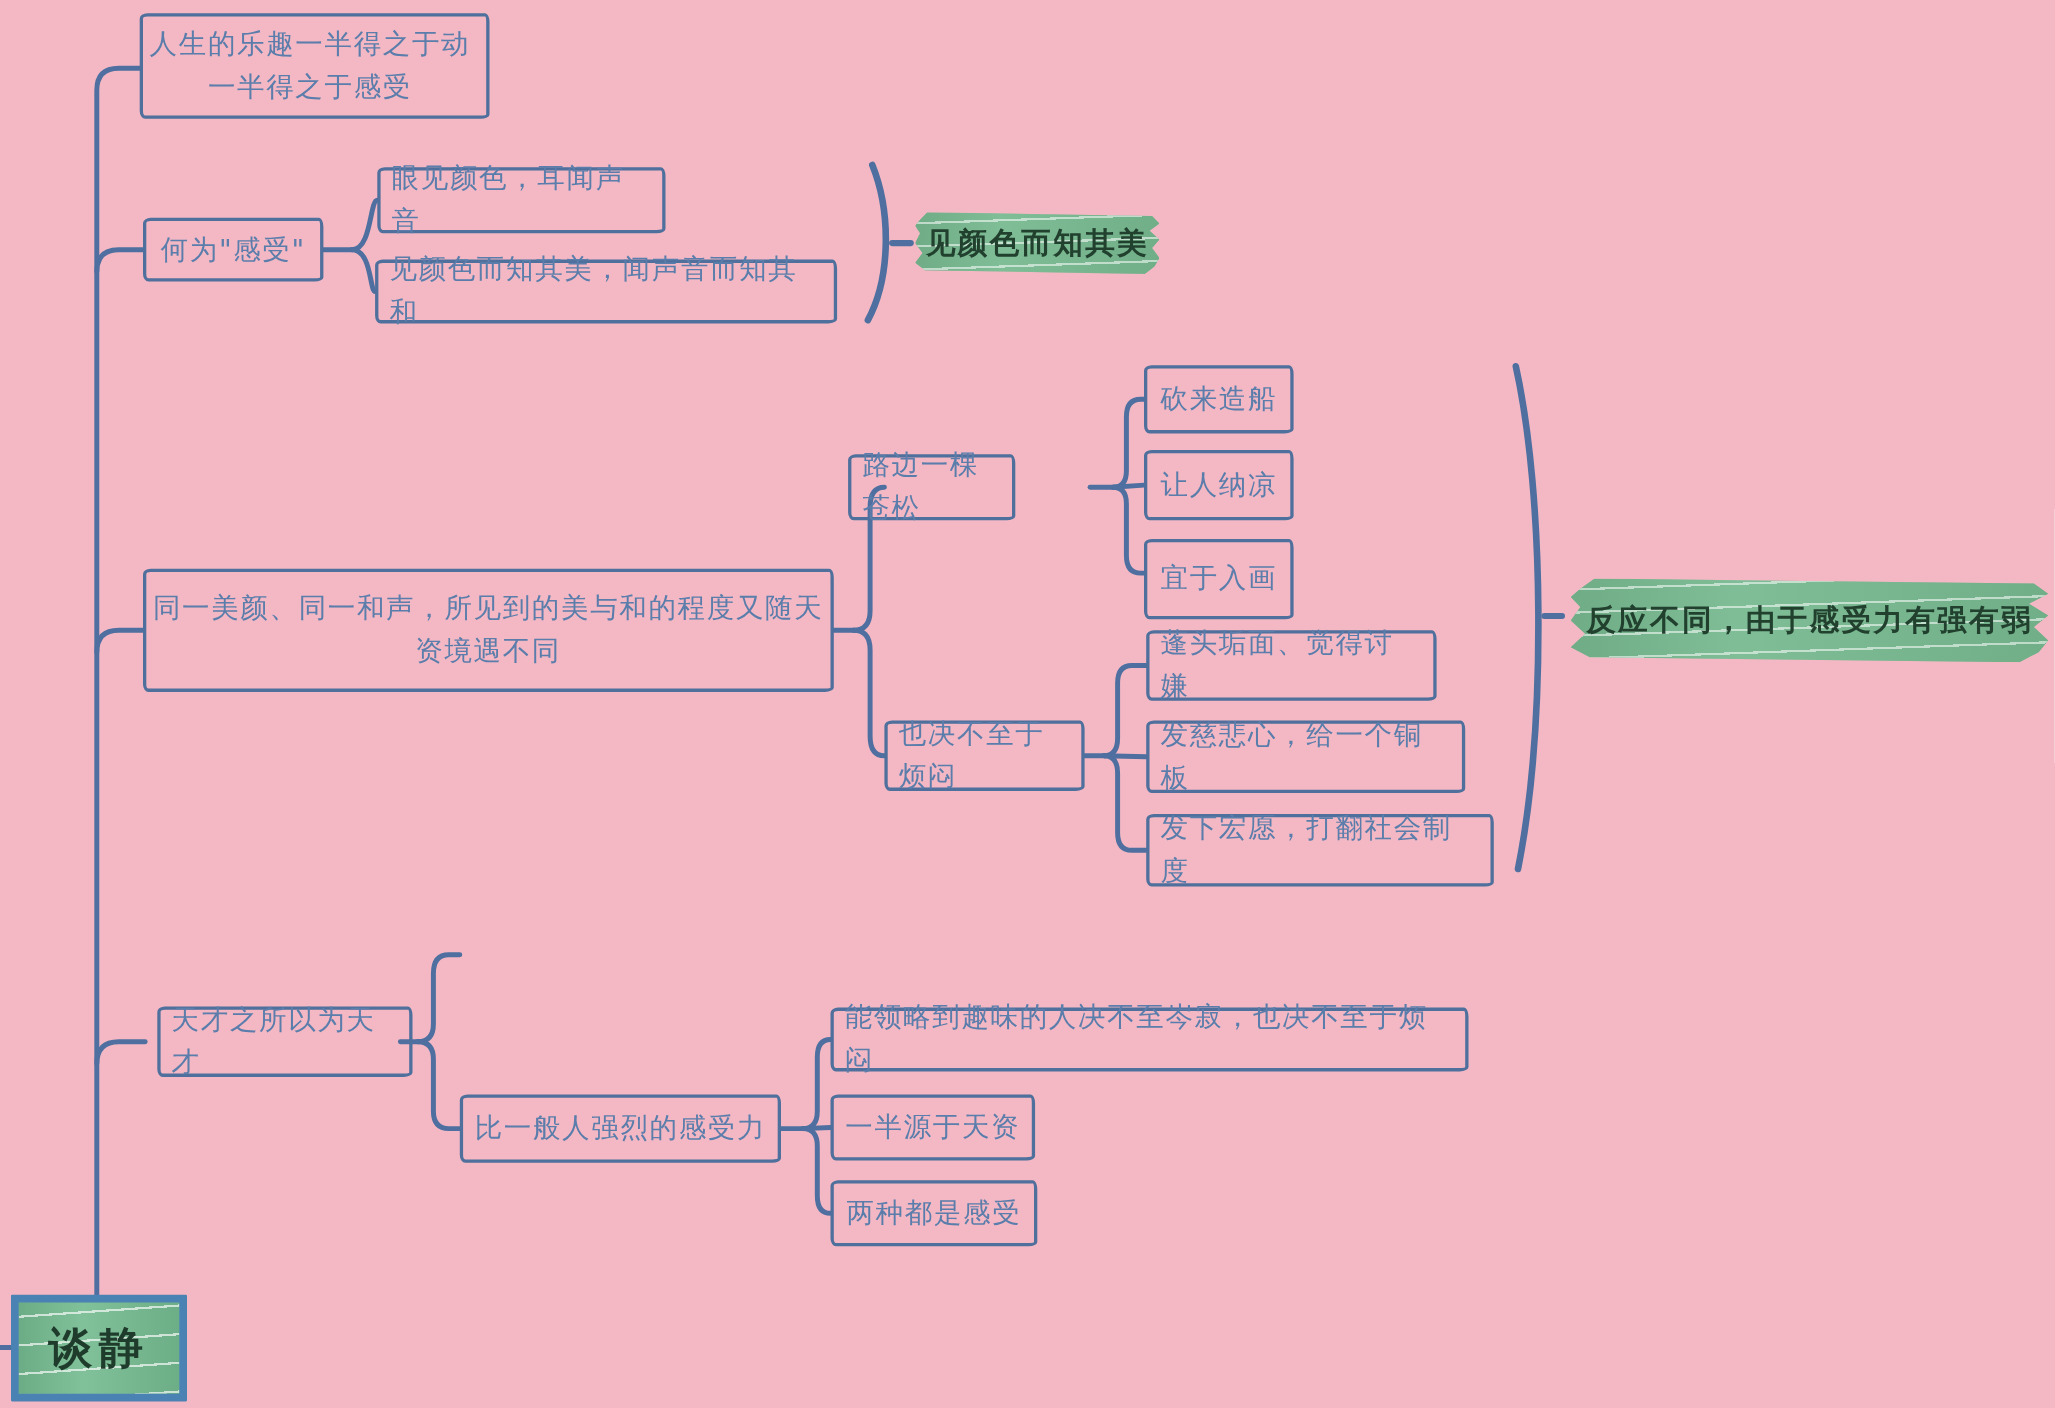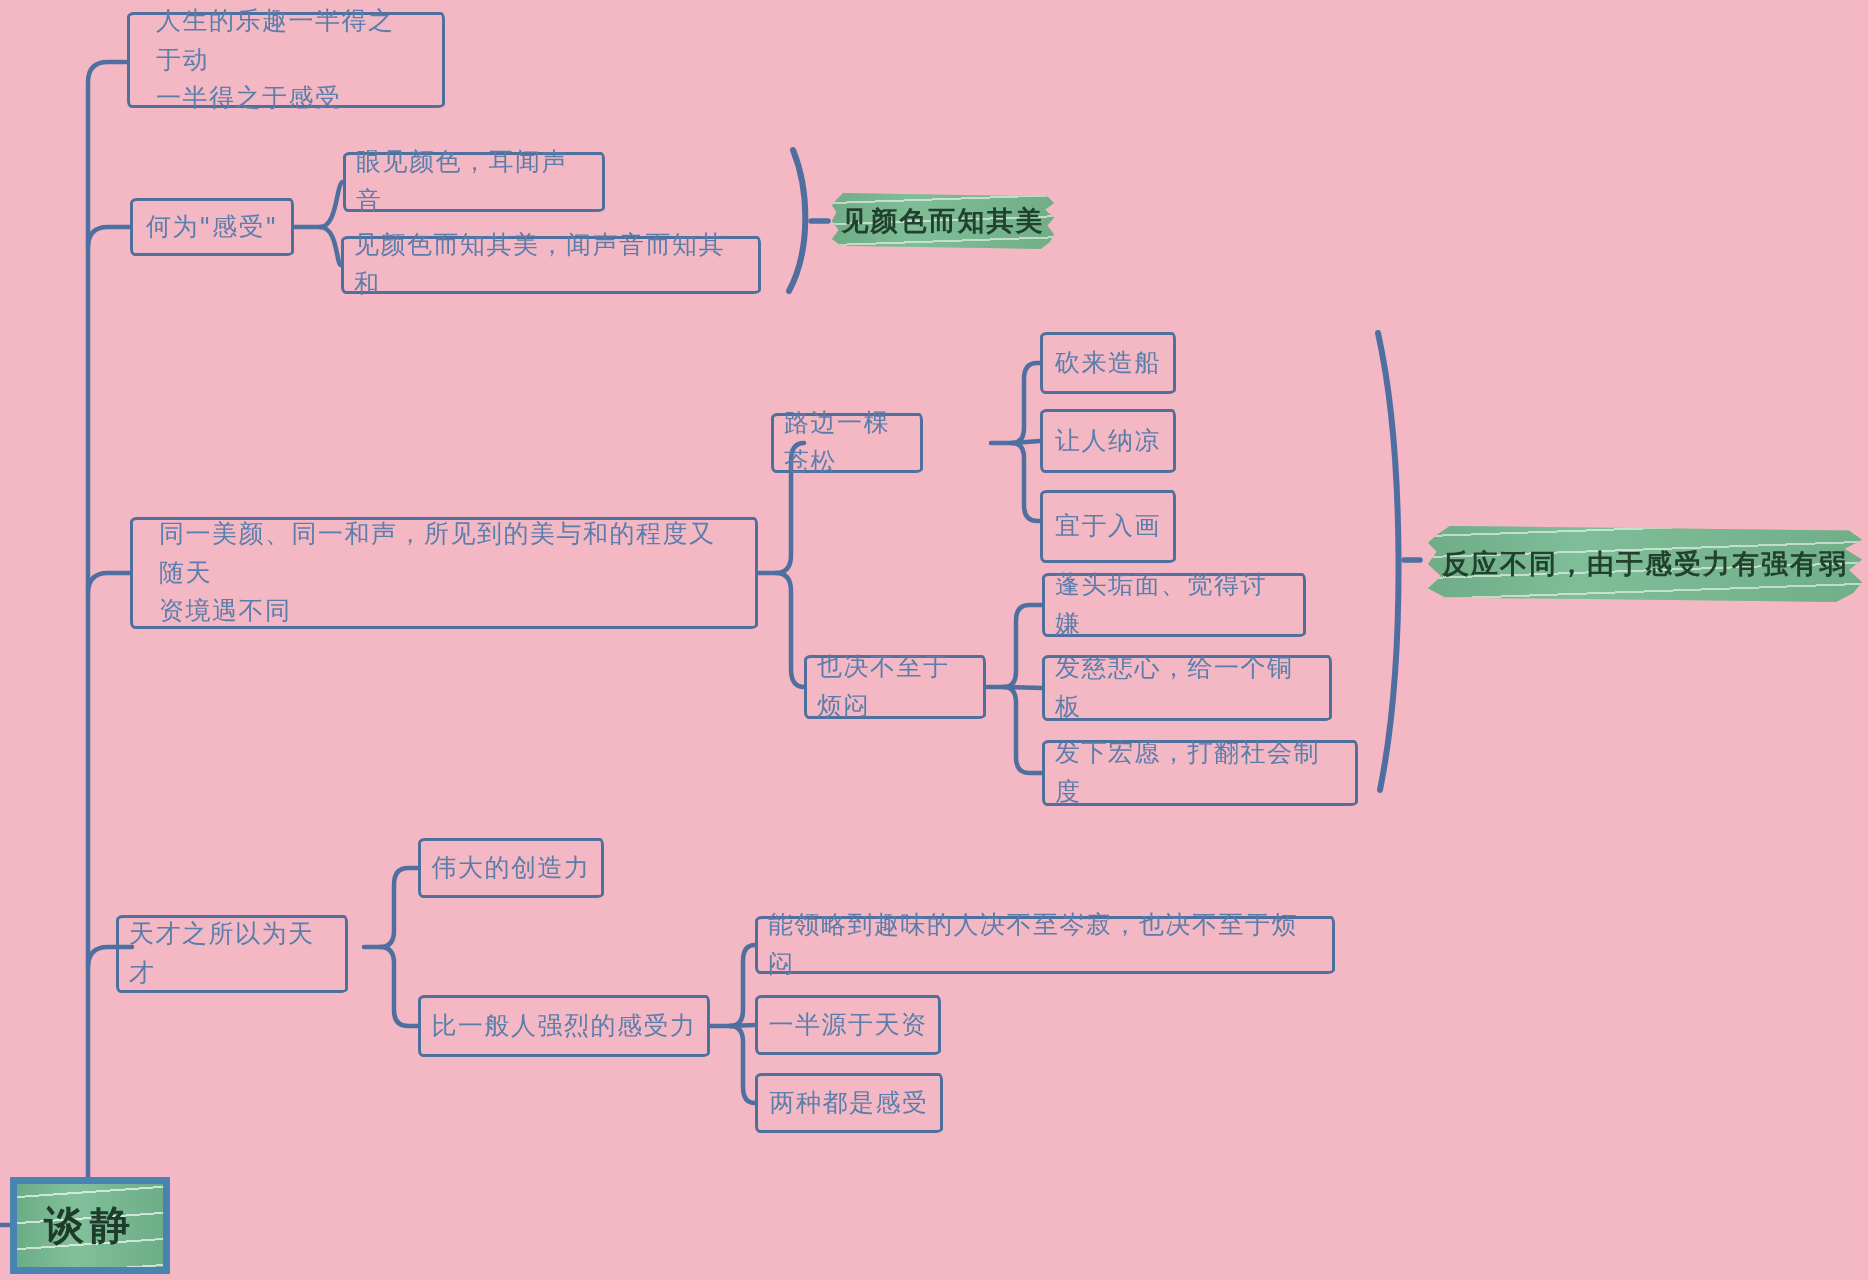--- a/index.html
+++ b/index.html
@@ -22,21 +22,21 @@
     color:#5a7dab;
     background:transparent;
     display:flex;align-items:center;justify-content:center;
     text-align:left;
     font-size:25px;
     letter-spacing:1.5px;
     line-height:1.55;
     white-space:pre-line;
     padding:2px 10px;
   }
-  .node.wide{justify-content:flex-start;padding:6px 26px;}
+  .node.wide{justify-content:flex-start;padding:6px 6px;text-align:center;}
   .hl{
     position:absolute;
     box-sizing:border-box;
     display:flex;align-items:center;justify-content:center;
     color:#21402e;
     font-weight:bold;
     font-size:27px;
     letter-spacing:2px;
     background-color:#79b890;
     background-image:
@@ -129,23 +129,22 @@
   <div class="node" style="left:804px;top:655px;width:182px;height:64px">也决不至于烦闷</div>
 
   <div class="node" style="left:1042px;top:573px;width:264px;height:64px">蓬头垢面、觉得讨嫌</div>
 
   <div class="node" style="left:1042px;top:655px;width:290px;height:66px">发慈悲心，给一个铜板</div>
 
   <div class="node" style="left:1042px;top:740px;width:316px;height:66px">发下宏愿，打翻社会制度</div>
 
   <div class="hl" style="left:1428px;top:526px;width:434px;height:76px">反应不同，由于感受力有强有弱</div>
 
-  <div class="node" style="left:116px;top:915px;width:232px;height:78px">天才之所以为天才</div>
+  <div class="node" style="left:143px;top:915px;width:232px;height:64px">天才之所以为天才</div>
 
-  <div class="node" style="left:418px;top:838px;width:186px;height:60px">伟大的创造力</div>
 
   <div class="node" style="left:418px;top:995px;width:292px;height:62px">比一般人强烈的感受力</div>
 
   <div class="node" style="left:755px;top:916px;width:580px;height:58px">能领略到趣味的人决不至岑寂，也决不至于烦闷</div>
 
   <div class="node" style="left:755px;top:995px;width:186px;height:60px">一半源于天资</div>
 
   <div class="node" style="left:755px;top:1073px;width:188px;height:60px">两种都是感受</div>
 
   <div class="root" style="left:10px;top:1177px;width:160px;height:97px">谈静</div>

